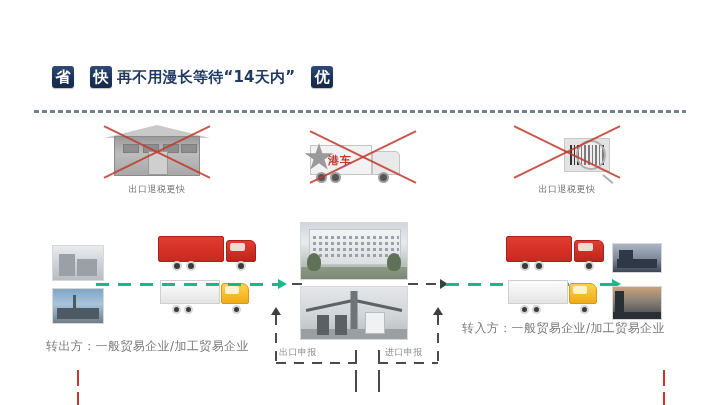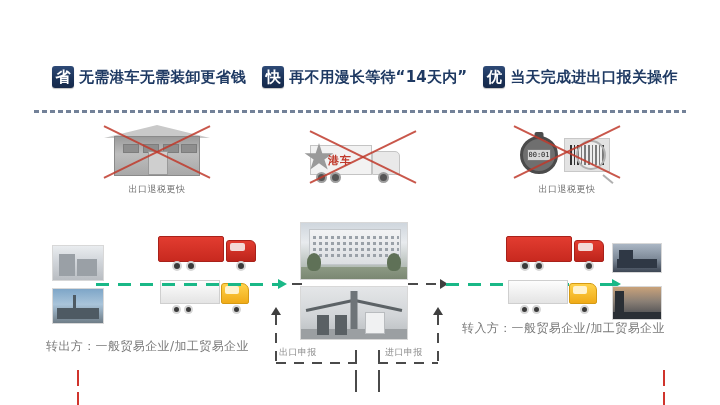--- a/index.html
+++ b/index.html
@@ -496,31 +496,29 @@
     background: #d0342c;
   }
 </style>
 </head>
 <body>
 
 <div id="benefits-row">
 
   <div class="benefit">
     <span class="benefit-badge">省</span>
-    <span class="benefit-text">无需港车无需装卸更省钱</span>
   </div>
 
   <div class="benefit">
     <span class="benefit-badge">快</span>
     <span class="benefit-text">再不用漫长等待“14天内”</span>
   </div>
 
   <div class="benefit">
     <span class="benefit-badge">优</span>
-    <span class="benefit-text">当天完成进出口报关操作</span>
   </div>
 
 </div>
 
 <div id="header-divider"></div>
 
 <div id="features-row">
 
   <div class="feature" style="left:62px; top:0;">
     <div class="feature-art">
@@ -551,24 +549,20 @@
       <div class="wheel" style="left:80px;"></div>
       <div class="cross">
         <span class="a"></span>
           <span class="b"></span>
       </div>
     </div>
   </div>
 
   <div class="feature" style="left:472px; top:0;">
     <div class="feature-art">
-      <div class="stopwatch">
-        <div class="stopwatch-top"></div>
-        <div class="stopwatch-face">00:01</div>
-      </div>
       <div class="barcode">
         <i></i>
           <i class="thin"></i>
           <i></i>
           <i class="thin"></i>
           <i></i>
           <i></i>
           <i class="thin"></i>
           <i></i>
           <i class="thin"></i>

